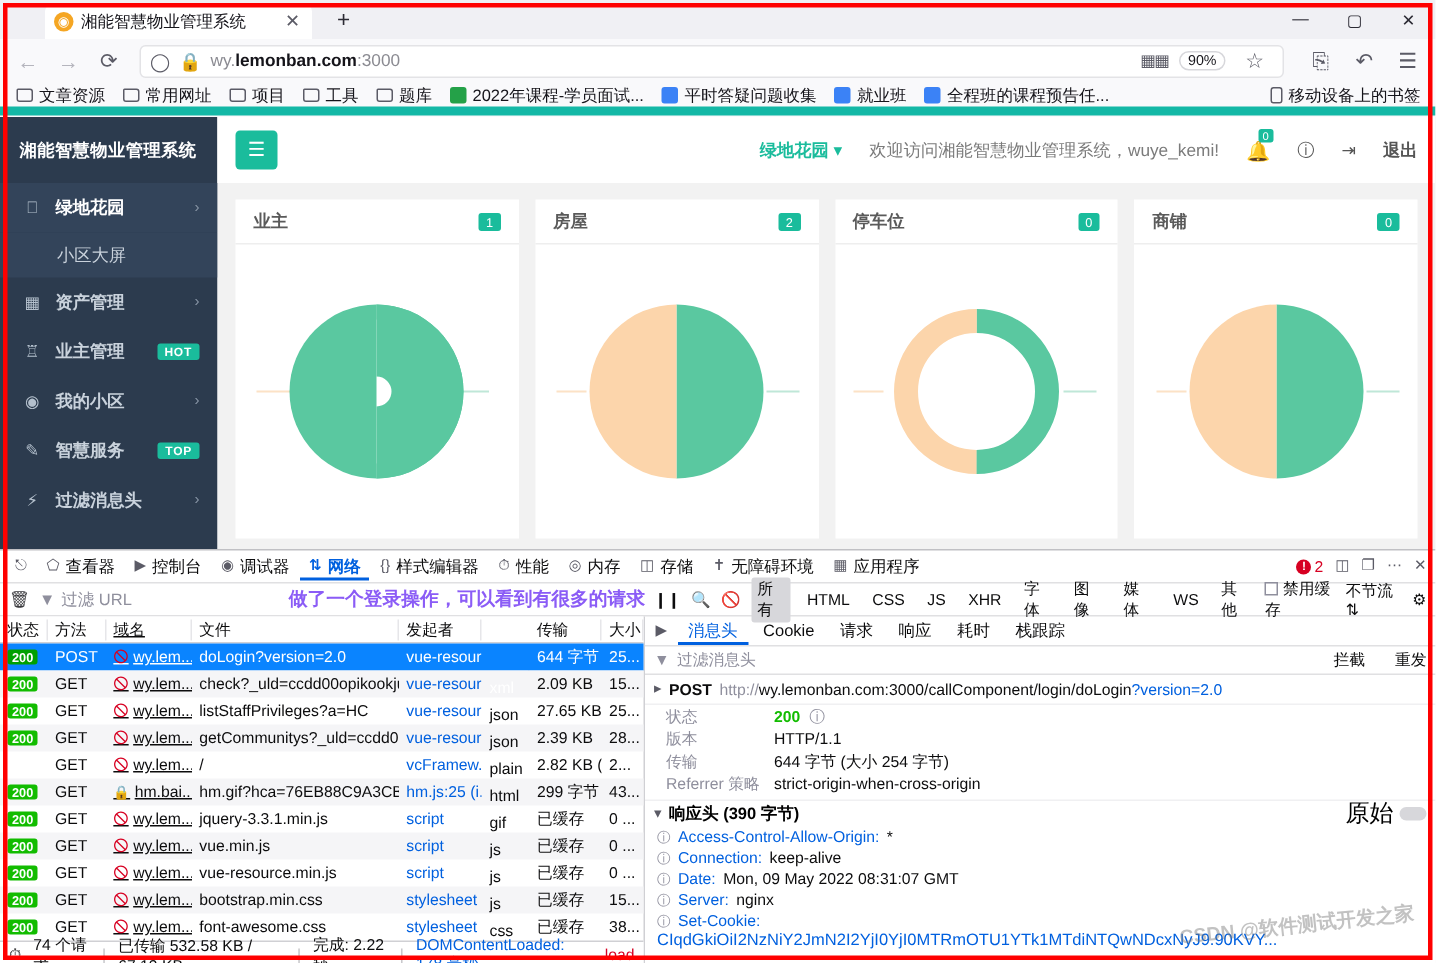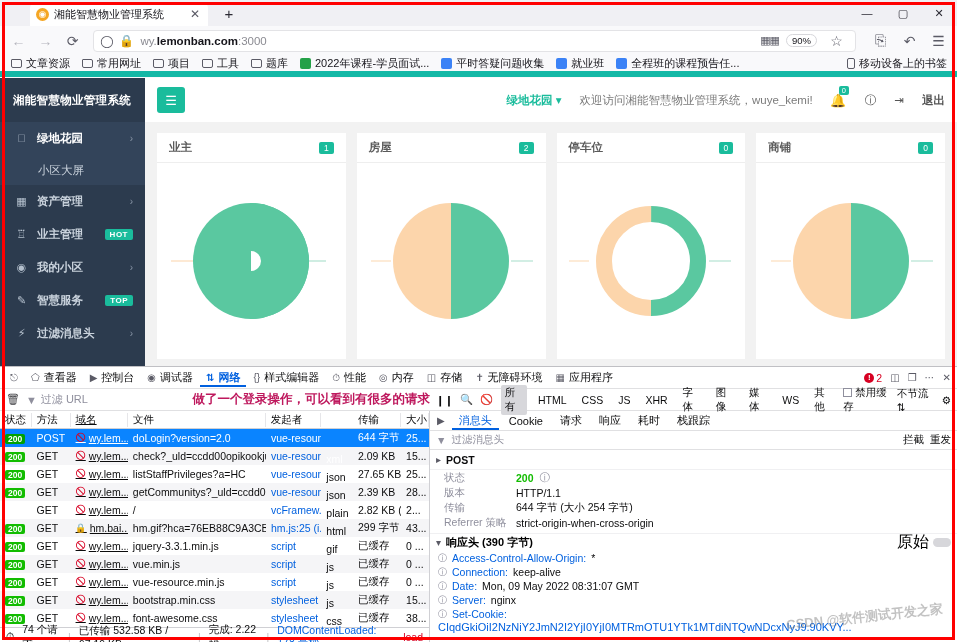--- a/index.html
+++ b/index.html
@@ -133,21 +133,21 @@
   .dt-tab.sel .dt-ico { color: #0060df; }
   .dt-toolbar-right { margin-left: auto; display: flex; align-items: center; gap: 8px; padding-right:2px;}
   .err-badge { color: #d70022; display:flex; align-items:center; gap:2px; font-size:10.5px;}
   .err-dot { width: 10px; height: 10px; border-radius: 50%; background:#d70022; color:#fff;
     font-size: 8px; line-height: 10px; text-align:center; font-weight:700;}
 
   .dt-filterbar { height: 22px; display: flex; align-items: center; padding: 0 6px;
     border-bottom: 1px solid #e0e0e2; font-size: 11px; gap: 6px; }
   .trash { color: #3a3a3e; font-size: 11px; }
   .filter-input { width: 150px; color: #8f8f9d; display:flex; align-items:center; gap:4px; }
-  .annotation { color: #be185d; font-size: 12.5px; font-weight: 700; margin-left: 18px; white-space:nowrap;}
+  .annotation { color: #8b5cf6; font-size: 12.5px; font-weight: 700; margin-left: 18px; white-space:nowrap;}
   .dt-filter-right { margin-left: auto; display: flex; align-items: center; gap: 7px; font-size:10.5px; color:#0c0c0d;}
   .ftag { padding: 1px 4px; border-radius: 2px; }
   .ftag.sel { background: #d7d7db; }
   .chk { width: 9px; height: 9px; border: 1px solid #8f8f9d; display: inline-block; vertical-align: -1px;}
 
   .dt-body { display: flex; height: 232px; }
   .dt-left { width: 430px; border-right: 1px solid #d0d0d4; display:flex; flex-direction:column;}
   .net-head { display: flex; height: 18px; align-items: center; font-size: 10.5px;
     color: #0c0c0d; border-bottom: 1px solid #d0d0d4; background:#fff;}
   .net-head div { padding-left: 5px; border-right: 1px solid #e6e6e9; overflow:hidden; white-space:nowrap;}
@@ -177,21 +177,21 @@
   .dt-status .blue { color: #0060df; }
   .dt-status .pink { color: #d70022; }
 
   .dt-right { flex: 1 1 auto; display: flex; flex-direction: column; }
   .dtr-tabs { height: 20px; display: flex; align-items: center; gap: 3px; font-size: 11px;
     border-bottom: 1px solid #e0e0e2; padding-left: 3px;}
   .dtr-tab { padding: 2px 7px; color: #0c0c0d; }
   .dtr-tab.sel { color: #0060df; box-shadow: inset 0 -2px 0 #0060df; }
   .dtr-filter { height: 19px; display:flex; align-items:center; padding: 0 6px; gap:5px;
     font-size: 10.5px; color:#8f8f9d; border-bottom: 1px solid #e0e0e2;}
-  .dtr-filter-right { margin-left:auto; display:flex; gap:6px; color:#0c0c0d;}
+  .dtr-filter-right { margin-left:auto; display:flex; gap:20px; color:#0c0c0d;}
   .dtr-url { height: 20px; display:flex; align-items:center; gap:5px; font-size: 10.5px;
     padding: 0 6px; border-bottom: 1px solid #f0f0f2;}
   .dtr-url .method { font-weight: 700; color:#0c0c0d; }
   .dtr-url .u { color: #8f8f9d; }
   .dtr-url .u b { color: #0c0c0d; font-weight: 400; }
   .dtr-url .q { color: #0060df; }
   .kv { display: flex; font-size: 10.5px; height: 15px; align-items:center; padding-left: 14px; }
   .kv .k { width: 72px; color: #8f8f9d; }
   .kv .v { color: #0c0c0d; }
   .kv .v.green { color: #12bc00; font-weight: 700; }
@@ -694,20 +694,21 @@
           <span>▼</span>
           <span>过滤消息头</span>
           <span class="dtr-filter-right">
             <span>拦截</span>
             <span>重发</span>
           </span>
         </div>
         <div class="dtr-url">
           <span class="dt-ico">▸</span>
           <span class="method">POST</span>
+          <span class="u"><span>http://</span><b>wy.lemonban.com:3000/callComponent/login/doLogin</b><span class="q">?version=2.0</span></span>
         </div>
 
         <div class="kv">
           <span class="k">状态</span>
           <span class="v green">200</span>
           <span style="margin-left:6px;color:#8f8f9d">ⓘ</span>
         </div>
         <div class="kv">
           <span class="k">版本</span>
           <span class="v">HTTP/1.1</span>

